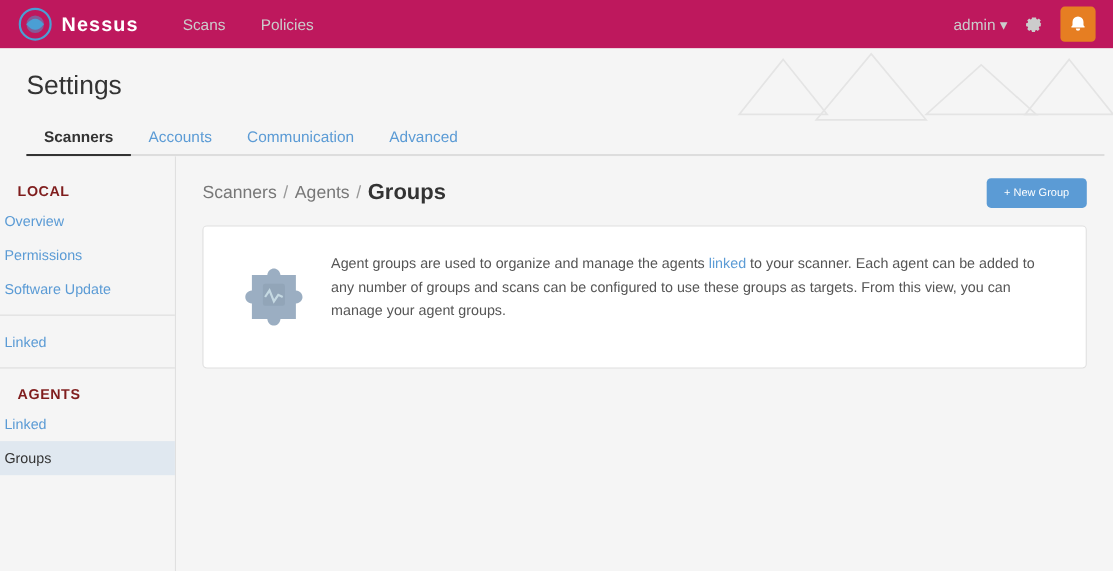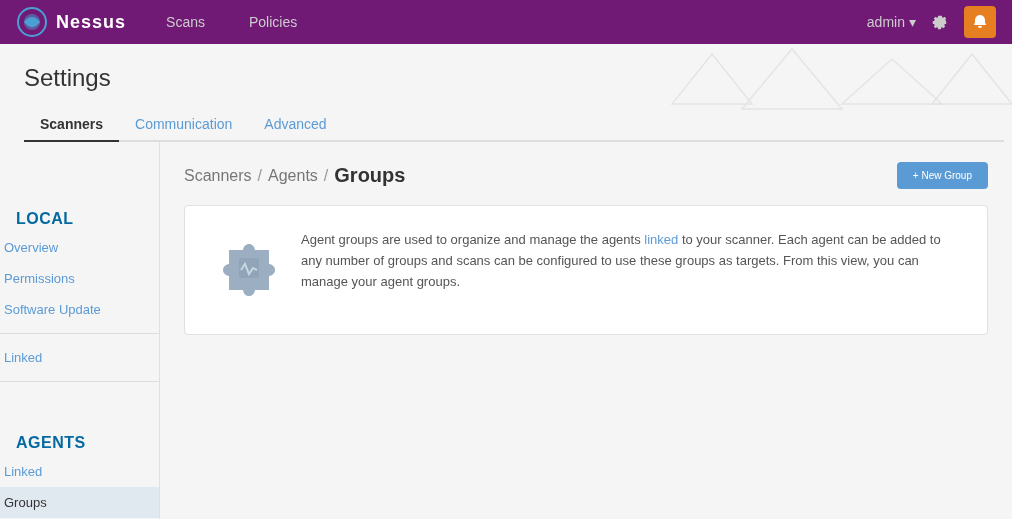--- a/index.html
+++ b/index.html
@@ -1,20 +1,20 @@
 <!DOCTYPE html>
 <html><head>
   <meta charset="utf-8">
   <style>
     * { box-sizing: border-box; margin: 0; padding: 0; }
     body { font-family: Arial, sans-serif; font-size: 14px; color: #333; background: #f5f5f5; }
 
     
     .topnav {
-      background: #701a75;
+      background: #be185d;
       height: 44px;
       display: flex;
       align-items: center;
       padding: 0 16px;
       gap: 0;
     }
     .topnav-logo {
       display: flex;
       align-items: center;
       gap: 8px;
@@ -27,21 +27,21 @@
     .topnav-logo-text {
       color: #fff;
       font-size: 18px;
       font-weight: bold;
       letter-spacing: 1px;
     }
     .topnav-links {
       display: flex;
       align-items: center;
       flex: 1;
-      gap: 12px;
+      gap: 0;
     }
     .topnav-link {
       color: #ccc;
       text-decoration: none;
       padding: 8px 16px;
       font-size: 14px;
       cursor: pointer;
     }
     .topnav-right {
       display: flex;
@@ -116,27 +116,26 @@
 
     
     .sidebar {
       width: 160px;
       background: #f5f5f5;
       padding: 16px 0;
       border-right: 1px solid #e0e0e0;
       flex-shrink: 0;
     }
     .sidebar-section-label {
-      font-size: 16px;
+      font-size: 13px;
       font-weight: bold;
-      color: #0369a1;
+      color: #7f1d1d;
       padding: 8px 16px 4px 16px;
       text-transform: uppercase;
       letter-spacing: 0.5px;
-      margin-top: 44px;
     }
     .sidebar-item {
       padding: 8px 4px;
       cursor: pointer;
       color: #5b9bd5;
       font-size: 13px;
     }
     .sidebar-item.active {
       background: #e0e8f0;
       color: #333;
@@ -274,20 +273,21 @@
   <svg class="header-bg" viewBox="0 0 400 80" fill="none">
     <polygon points="100,10 140,60 60,60" stroke="#888" stroke-width="1.5" fill="none"></polygon>
     <polygon points="180,5 230,65 130,65" stroke="#888" stroke-width="1.5" fill="none"></polygon>
     <polygon points="280,15 330,60 230,60" stroke="#888" stroke-width="1.5" fill="none"></polygon>
     <polygon points="360,10 400,60 320,60" stroke="#888" stroke-width="1.5" fill="none"></polygon>
   </svg>
   <h1 class="page-title">Settings</h1>
 
   <div class="settings-tabs">
     <a class="settings-tab active">Scanners</a>
+    <a class="settings-tab">Accounts</a>
     <a class="settings-tab">Communication</a>
     <a class="settings-tab">Advanced</a>
   </div>
 </div>
 
 <div class="main-layout">
 
   <aside class="sidebar">
     <div class="sidebar-section-label">LOCAL</div>
     <div class="sidebar-item">Overview</div>

